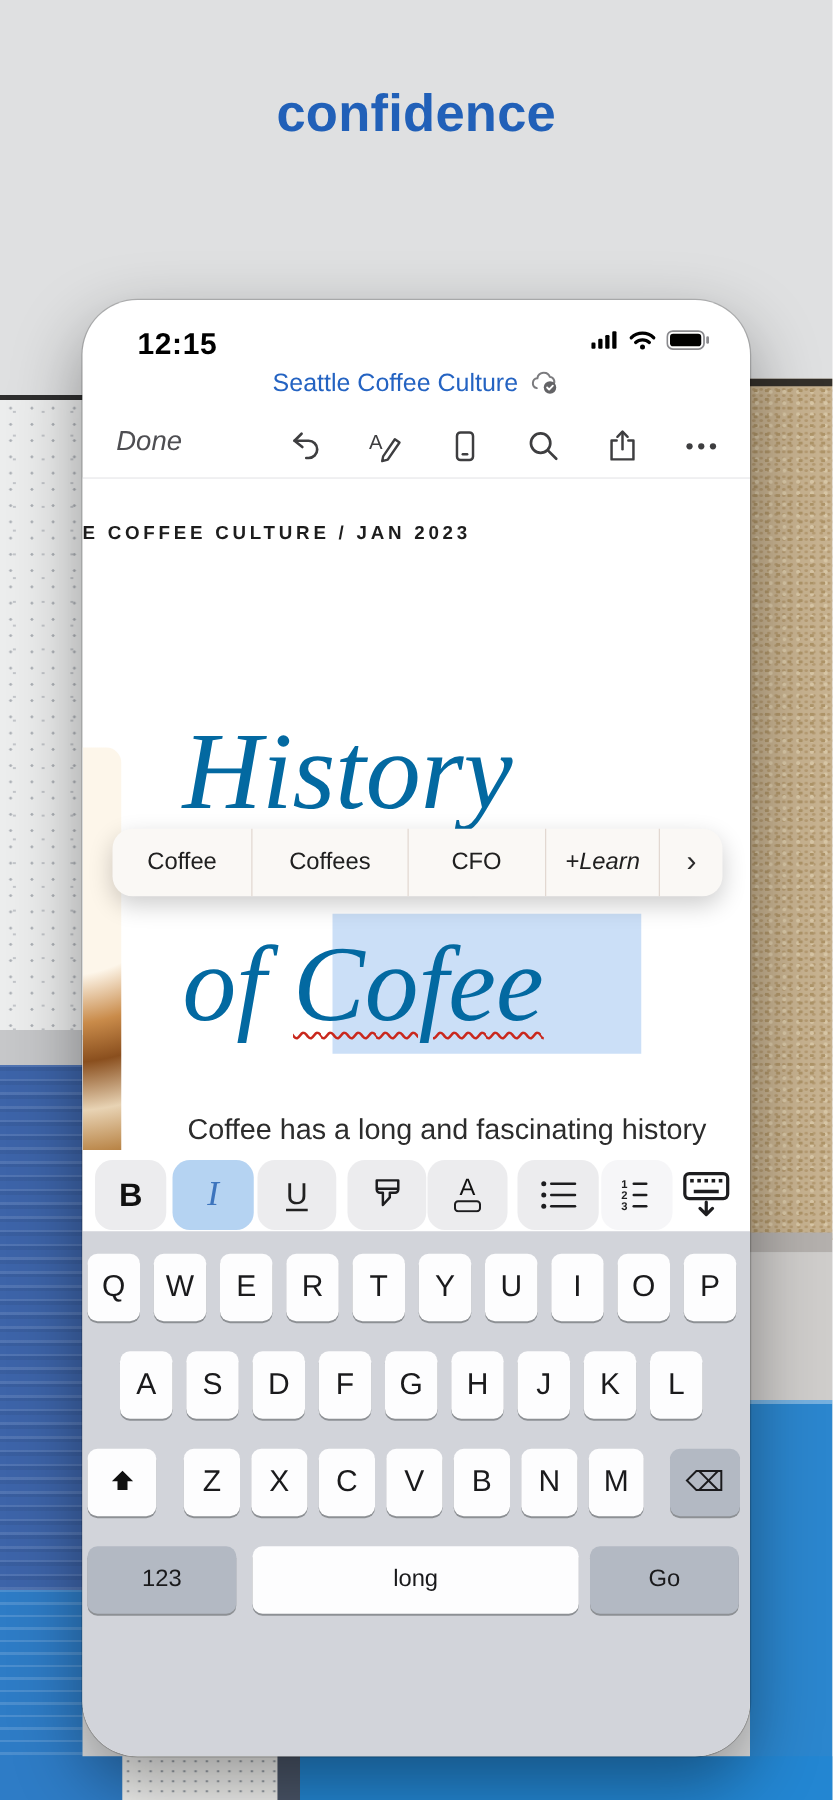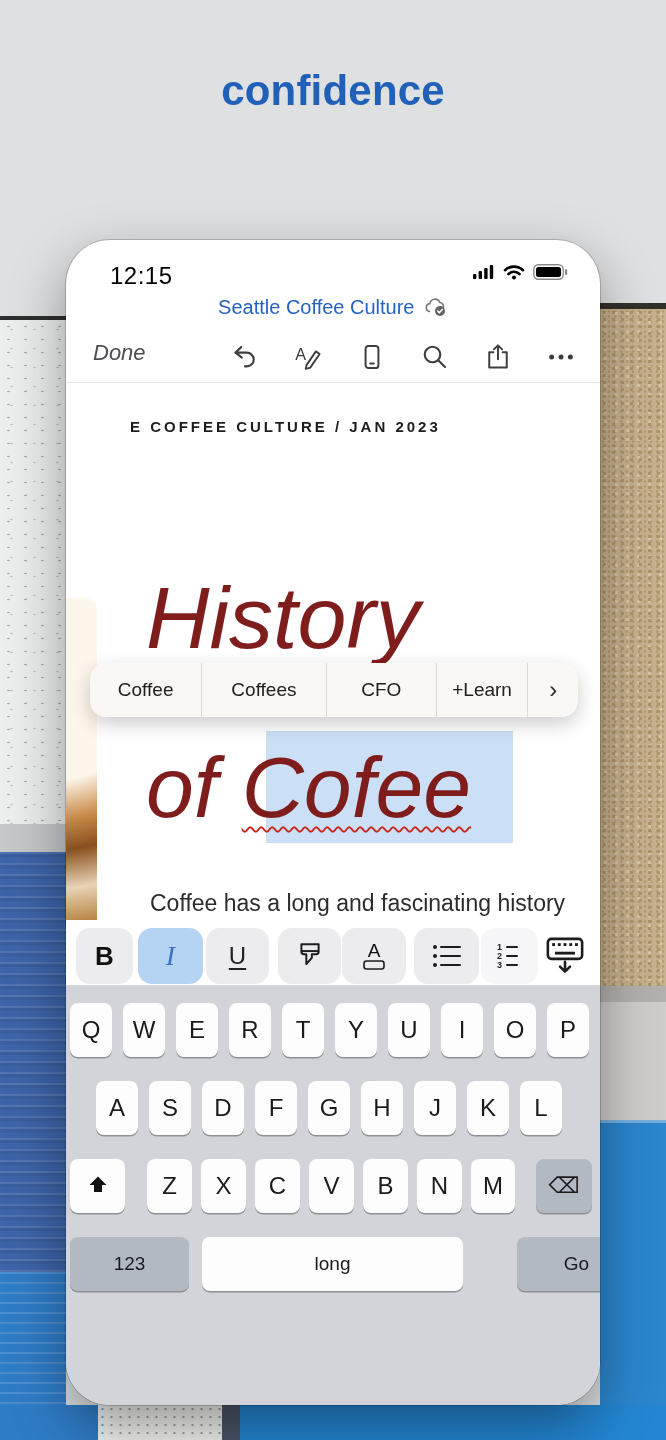--- a/index.html
+++ b/index.html
@@ -30,49 +30,49 @@
   .bg-bottom-blue-r{left:240px;top:1405px;width:426px;height:35px;background:#2386d2;}
 
   
   .hero{left:0;top:62px;width:666px;text-align:center;color:#2160b8;
     font-size:42px;font-weight:bold;line-height:57px;letter-spacing:.2px;}
 
   
   .phone{left:66px;top:240px;width:534px;height:1165px;background:#ffffff;border-radius:44px;
     overflow:hidden;box-shadow:0 22px 55px rgba(0,0,0,.38),0 0 0 1px rgba(0,0,0,.18);}
   .status{left:0;top:18px;width:534px;height:34px;}
-  .time{left:44px;top:4px;font-size:24px;font-weight:normal;color:#000;letter-spacing:.5px;}
+  .time{left:44px;top:4px;font-size:24px;font-weight:bold;color:#000;letter-spacing:.5px;}
   .sicons{right:32px;top:6px;display:flex;gap:8px;align-items:center;position:absolute;}
   .doc-title-row{left:0;top:56px;width:534px;text-align:center;}
   .doc-title{font-size:20px;color:#2463c2;}
   .cloudchk{vertical-align:-3px;margin-left:5px;}
   .tbar{left:0;top:92px;width:534px;height:50px;}
   .done{left:27px;top:8px;font-size:22px;color:#4e4e52;font-style:italic;}
   .tbar-icons{position:absolute;left:164px;top:6px;width:346px;display:flex;justify-content:space-between;align-items:center;height:38px;}
   .divider{left:0;top:142px;width:534px;height:1px;background:#e4e4e6;}
 
   
   .doc{left:0;top:143px;width:534px;height:537px;background:#fff;overflow:hidden;}
-  .crumb{position:absolute;left:16px;top:35px;font-size:15px;font-weight:bold;letter-spacing:3px;color:#1d1d1d;white-space:nowrap;padding-left:48px;}
+  .crumb{position:absolute;left:0;top:35px;font-size:15px;font-weight:bold;letter-spacing:3px;color:#1d1d1d;white-space:nowrap;}
   .latte{position:absolute;left:0;top:215px;width:31px;height:450px;border-top-right-radius:12px;
     background:radial-gradient(circle at -60% 15%,#fdf6ea 0 30%,#c98b4a 40%,#8a4f1e 48%,#e8d3b4 58%,#a96a22 70%,#f5ead9 82%,#b5701f 95%);}
-  .h-serif{font-family:Liberation Sans, sans-serif;font-style:italic;color:#7f1d1d;}
+  .h-serif{font-family:Liberation Serif, serif;font-style:italic;color:#0369a1;}
   .h-history{position:absolute;left:80px;top:170px;font-size:88px;line-height:130px;z-index:5;}
   .h-line2{position:absolute;left:80px;top:348px;font-size:86px;line-height:112px;z-index:6;white-space:nowrap;}
   .sel-rect{position:absolute;left:200px;top:348px;width:247px;height:112px;background:#cbdff7;z-index:4;}
   .sel-word{text-decoration:underline;text-decoration-style:wavy;text-decoration-color:#c9281d;text-decoration-thickness:2px;text-underline-offset:9px;}
   .para{position:absolute;left:84px;top:498px;width:465px;font-size:23px;line-height:45px;color:#2c2c2c;z-index:3;}
 
   
   .popup{position:absolute;left:24px;top:280px;width:488px;height:54px;background:#faf8f5;border-radius:16px;
     box-shadow:0 7px 20px rgba(0,0,0,.20);z-index:30;display:flex;align-items:stretch;}
   .pop-tail{position:absolute;left:302px;top:300px;width:22px;height:22px;background:#faf8f5;transform:rotate(45deg);
     box-shadow:3px 3px 8px rgba(0,0,0,.12);z-index:29;}
   .pop-item{display:flex;align-items:center;justify-content:center;font-size:19px;color:#202020;border-right:1px solid #e2d8d1;}
-  .pi1{width:112px;}.pi2{width:124px;}.pi3{width:110px;}.pi4{width:91px;}
+  .pi1{width:112px;}.pi2{width:124px;}.pi3{width:110px;}.pi4{width:91px;font-style:italic;}
   .pop-chev{width:50px;display:flex;align-items:center;justify-content:center;font-size:24px;color:#2b2b2b;border-right:none;}
 
   
   .fbar{left:0;top:680px;width:534px;height:65px;background:#fff;}
   .pill{position:absolute;top:8px;height:56px;border-radius:14px;background:#ececee;display:flex;align-items:center;justify-content:center;}
   .pill.sel{background:#b5d3f2;}
   .fb-b{left:10px;width:57px;font-weight:bold;font-size:26px;color:#111;}
   .fb-i{left:72px;width:65px;font-style:italic;font-family:"Liberation Serif",serif;font-size:28px;color:#3d74bd;}
   .fb-u{left:140px;width:63px;font-size:24px;color:#222;text-decoration:underline;text-underline-offset:4px;}
   .fb-hl{left:212px;width:63px;}
@@ -311,18 +311,18 @@
     <div class="key" style="left:189px;top:174px;width:45px;">C</div>
     <div class="key" style="left:243px;top:174px;width:45px;">V</div>
     <div class="key" style="left:297px;top:174px;width:45px;">B</div>
     <div class="key" style="left:351px;top:174px;width:45px;">N</div>
     <div class="key" style="left:405px;top:174px;width:44px;">M</div>
     <div class="key gray" style="left:470px;top:174px;width:56px;font-size:22px;">⌫</div>
 
     <div class="krow4">
       <div class="key gray" style="left:4px;top:252px;width:119px;">123</div>
       <div class="key" style="left:136px;top:252px;width:261px;">long</div>
-      <div class="key gray" style="left:406px;top:252px;width:119px;margin-left:45px;">Go</div>
+      <div class="key gray" style="left:406px;top:252px;width:119px;">Go</div>
     </div>
 
   </div>
 
 </div>
 
 </body></html>

